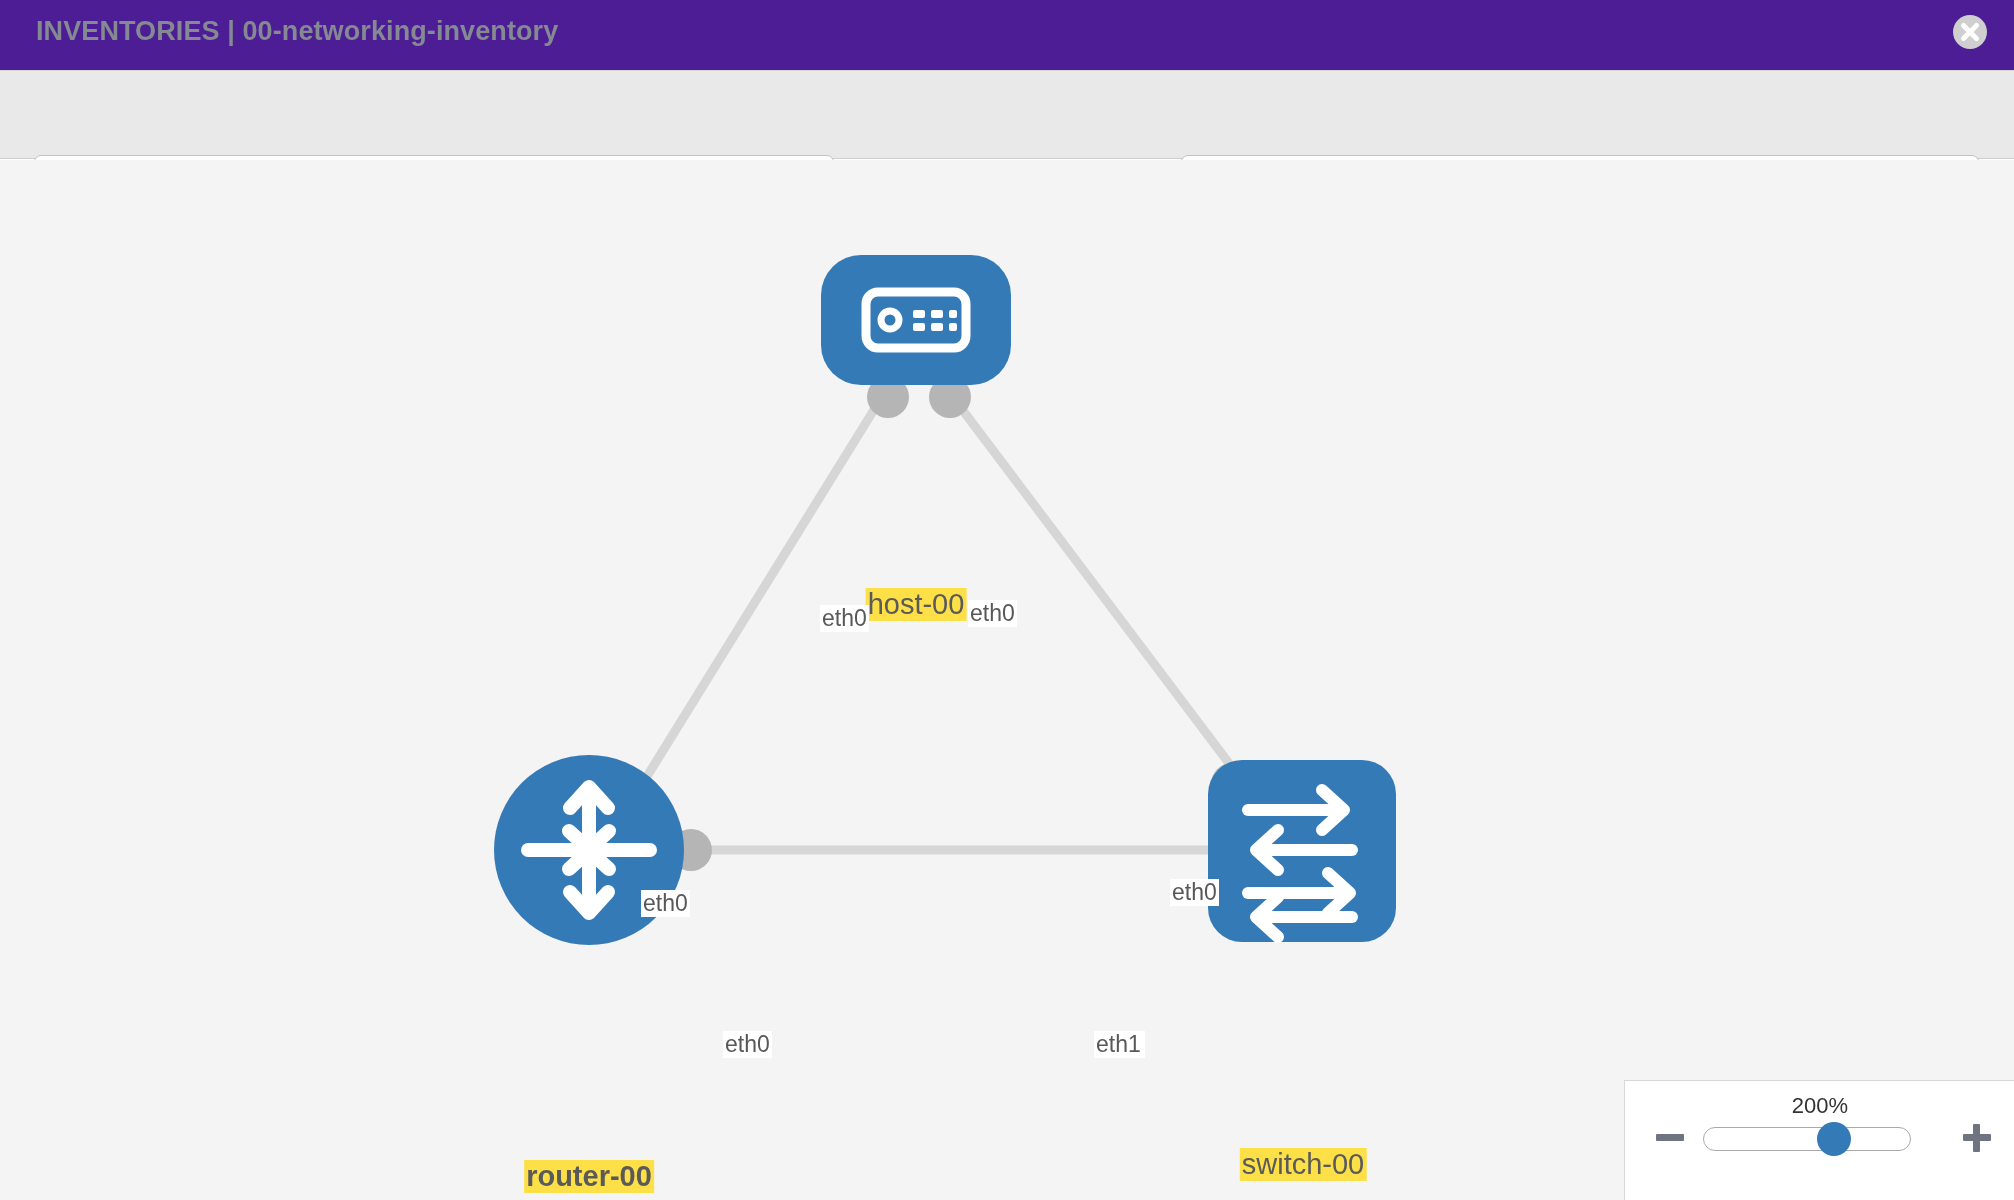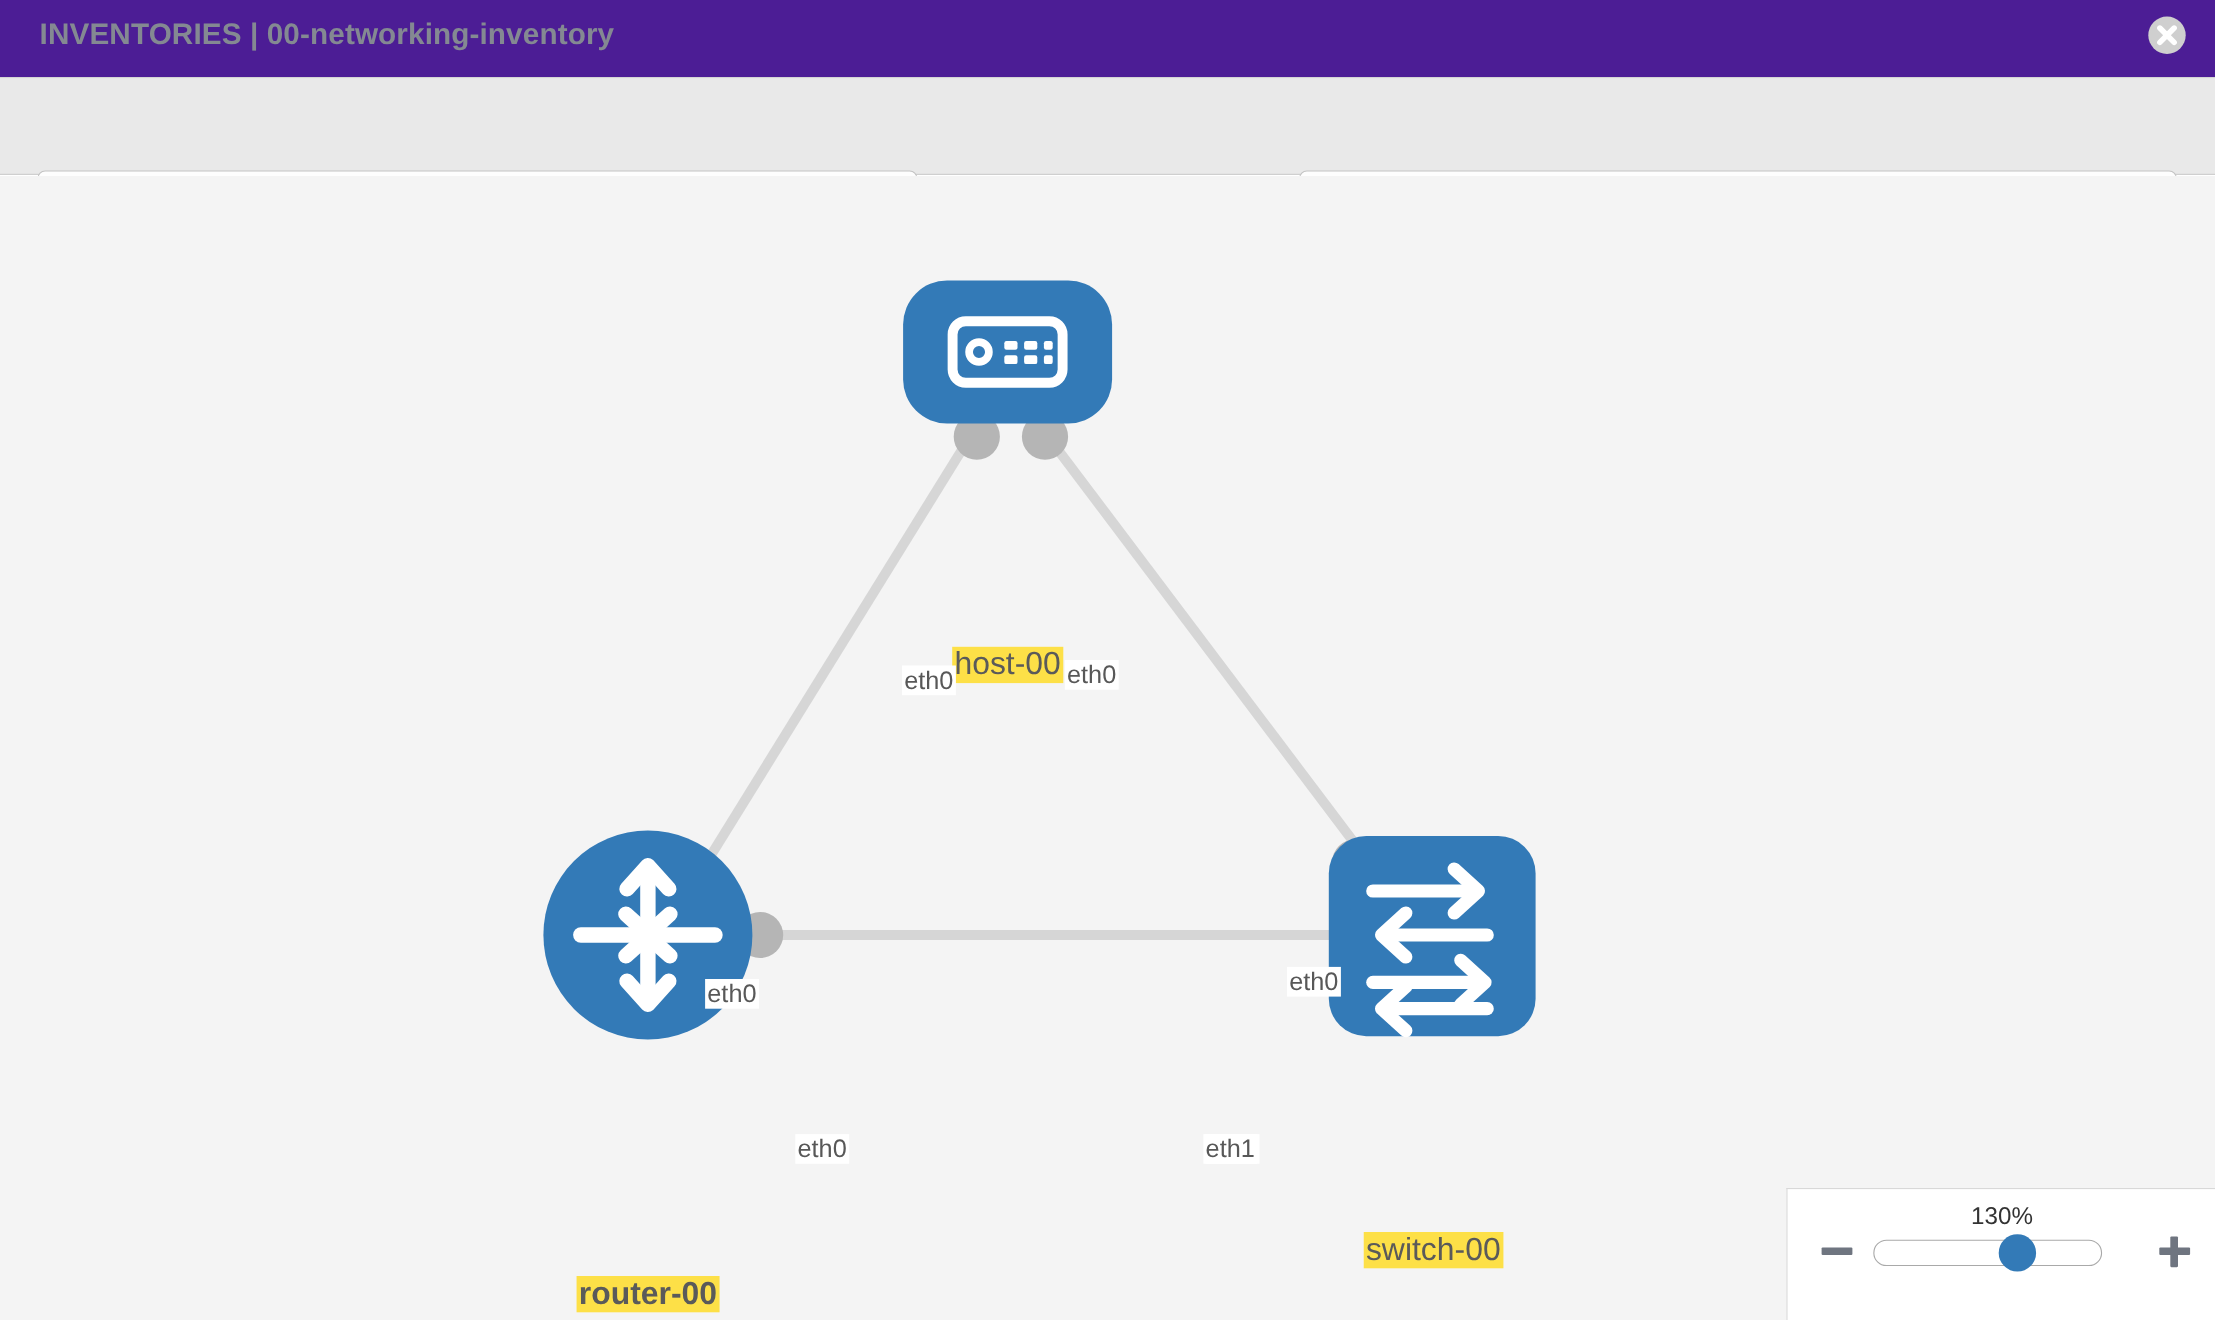--- a/index.html
+++ b/index.html
@@ -259,35 +259,35 @@
           <path d="M1328 713 L1350 733 L1328 753"></path>
 
           <path d="M1352 757 L1258 757"></path>
           <path d="M1278 737 L1256 757 L1278 777"></path>
         </g>
       </g>
     </svg>
 
     <div class="node-label" style="left:916px; top:428px;">host-00</div>
     <div class="node-label" style="left:589px; top:1000px;font-weight:bold;">router-00</div>
-    <div class="node-label" style="left:1303px; top:960px;">switch-00</div>
+    <div class="node-label" style="left:1303px; top:988px;">switch-00</div>
 
     <div class="edge-label" style="left:820px; top:445px;">eth0</div>
     <div class="edge-label" style="left:968px; top:440px;">eth0</div>
 
     <div class="edge-label" style="left:641px; top:730px;">eth0</div>
     <div class="edge-label" style="left:1170px; top:719px;">eth0</div>
 
     <div class="edge-label" style="left:723px; top:871px;">eth0</div>
 
     <div class="edge-label" style="left:1096px; top:871px; z-index:1;">eth0</div>
     <div class="edge-label" style="left:1094px; top:871px; z-index:2;">eth1</div>
 
     <div class="zoom-panel">
-      <div class="zoom-value">130%</div>
+      <div class="zoom-value">200%</div>
       <div class="zoom-minus"></div>
       <div class="zoom-track">
         <div class="zoom-handle" id="zoom-handle" style="left: 63%;"></div>
       </div>
       <div class="zoom-plus"></div>
     </div>
 
   </div>
 </div>
 

